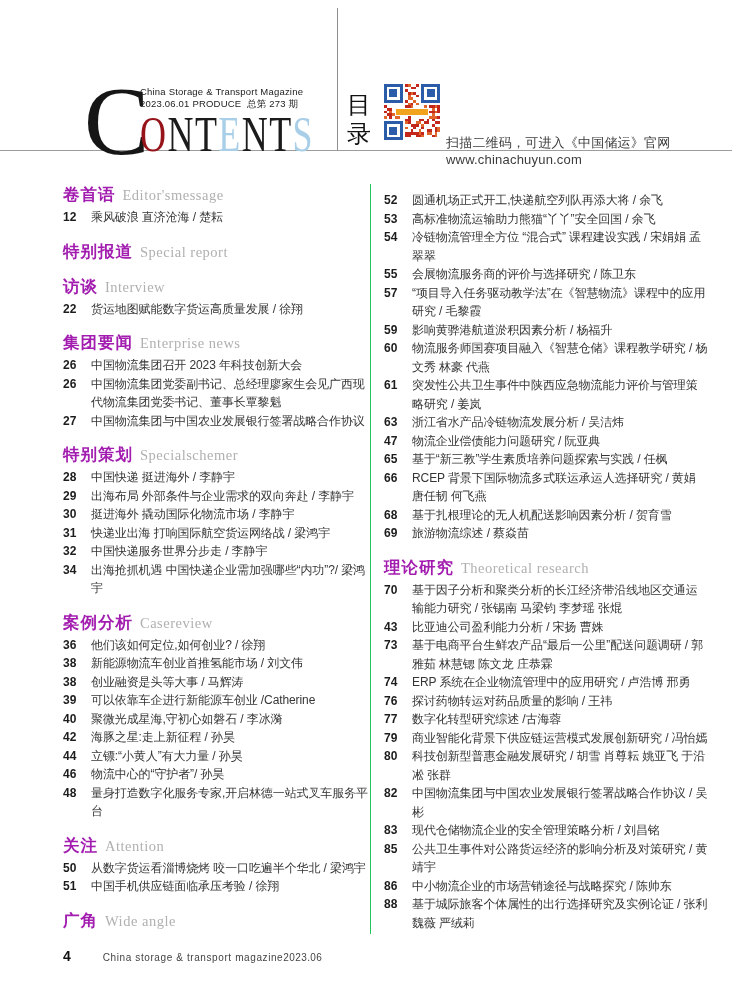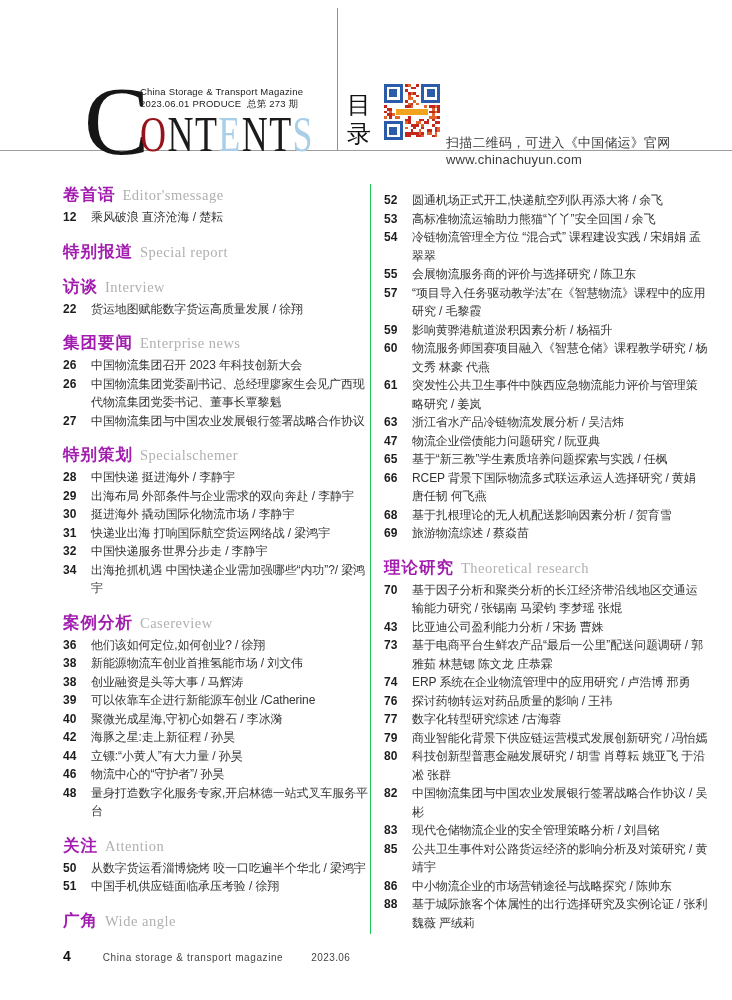--- a/index.html
+++ b/index.html
@@ -35,21 +35,21 @@
   .col-left .sec:first-child{margin-top:0;}
   .sec-zh{color:#a21caf;font-size:16.5px;font-weight:bold;letter-spacing:1px;}
   .sec-en{color:#b0b0b0;font-family:"Liberation Serif","DejaVu Serif",serif;font-size:14.5px;margin-left:7px;letter-spacing:.5px;}
   .entry{display:flex;line-height:18.5px;}
   .entry .no{flex:none;width:28px;font-size:12px;font-weight:bold;color:#1c1c1c;}
   .entry .txt{flex:1;font-size:12px;color:#353535;letter-spacing:-0.1px;}
   
   .footer{position:absolute;left:63px;top:948px;display:flex;align-items:baseline;}
   .footer .pno{font-size:14px;font-weight:bold;color:#111;}
   .footer .fmag{font-size:10px;color:#444;margin-left:32px;letter-spacing:.6px;}
-  .footer .fissue{font-size:10px;color:#444;margin-left:28px;letter-spacing:.4px;}
+  .footer .fissue{font-size:10px;color:#444;letter-spacing:.4px;}
 </style>
 </head>
 <body>
 
 <div class="page">
 
   <div class="hdr-vline"></div>
   <div class="hdr-rule"></div>
 
   <span class="logo-c">C</span>

